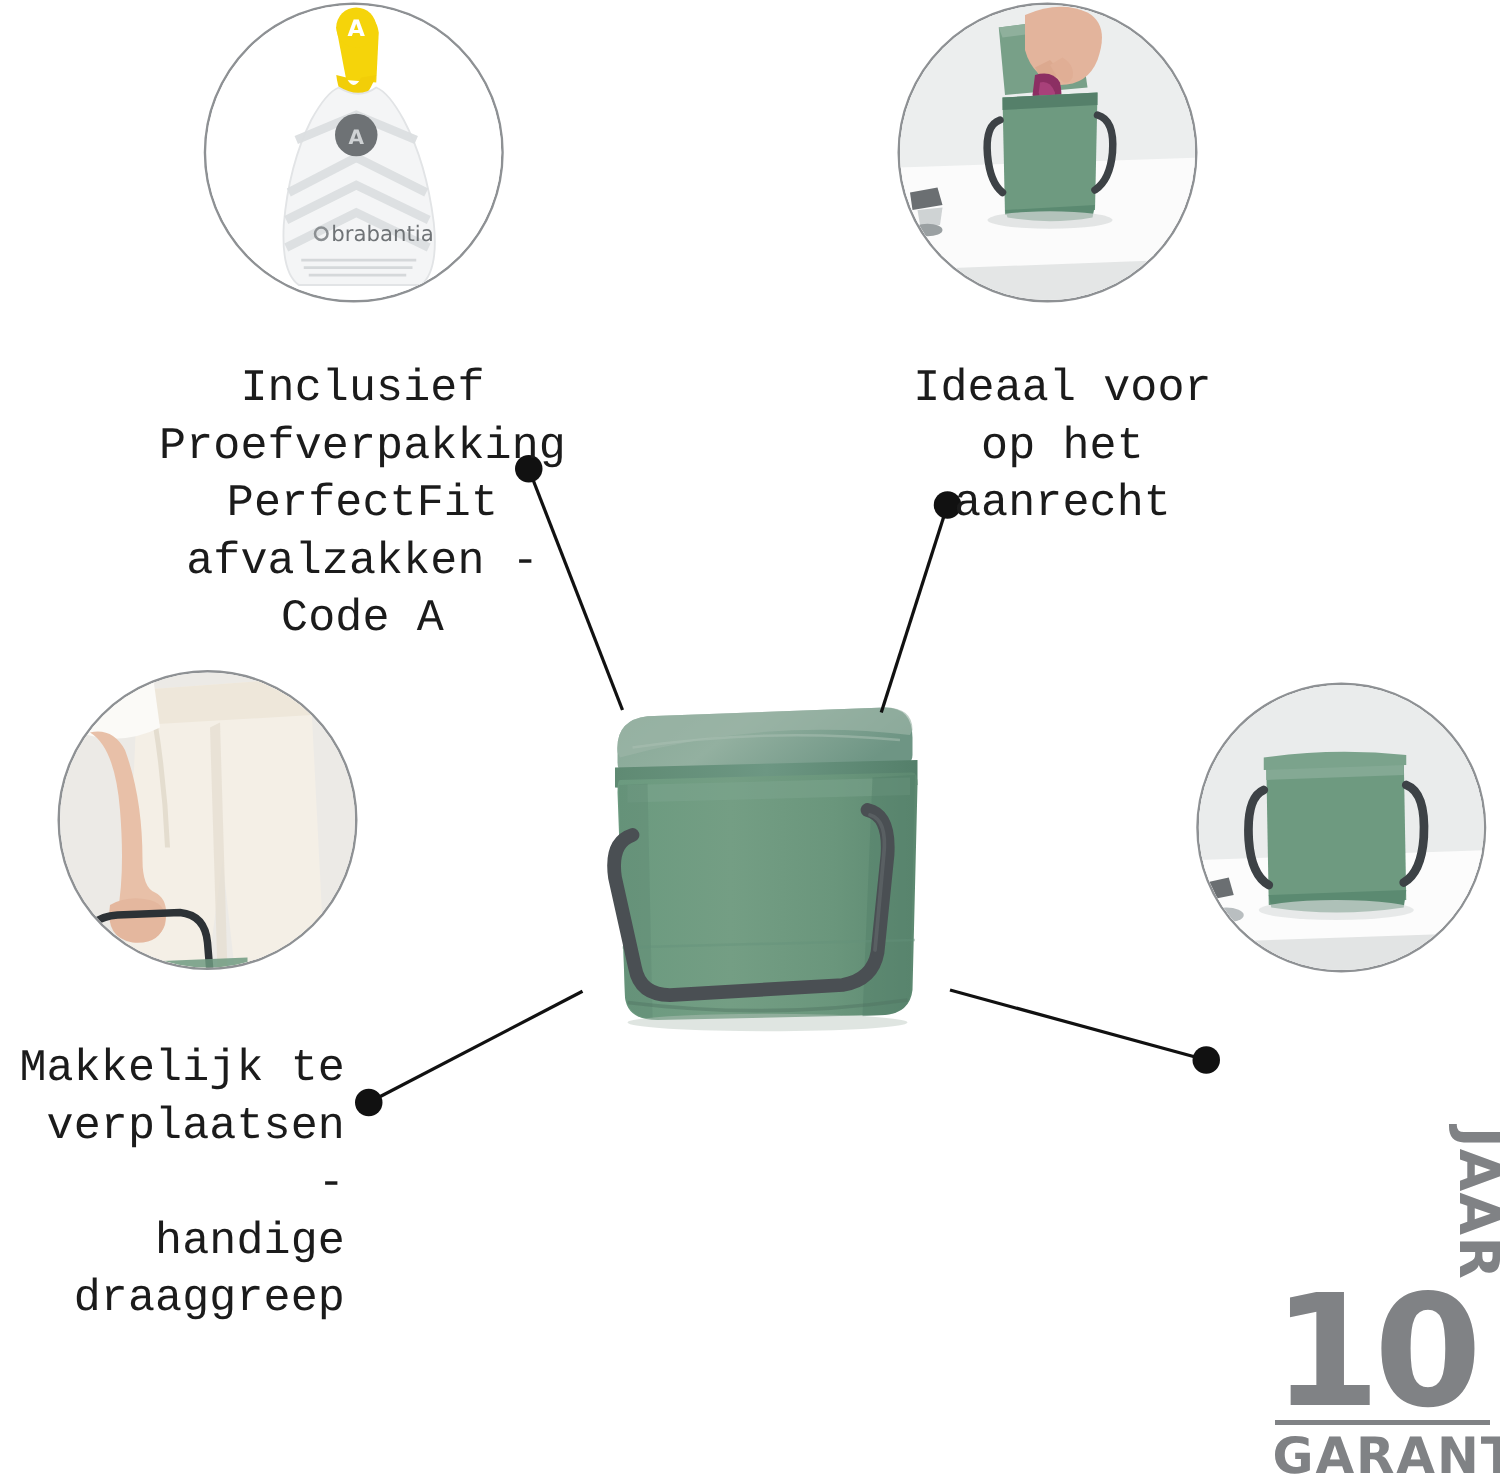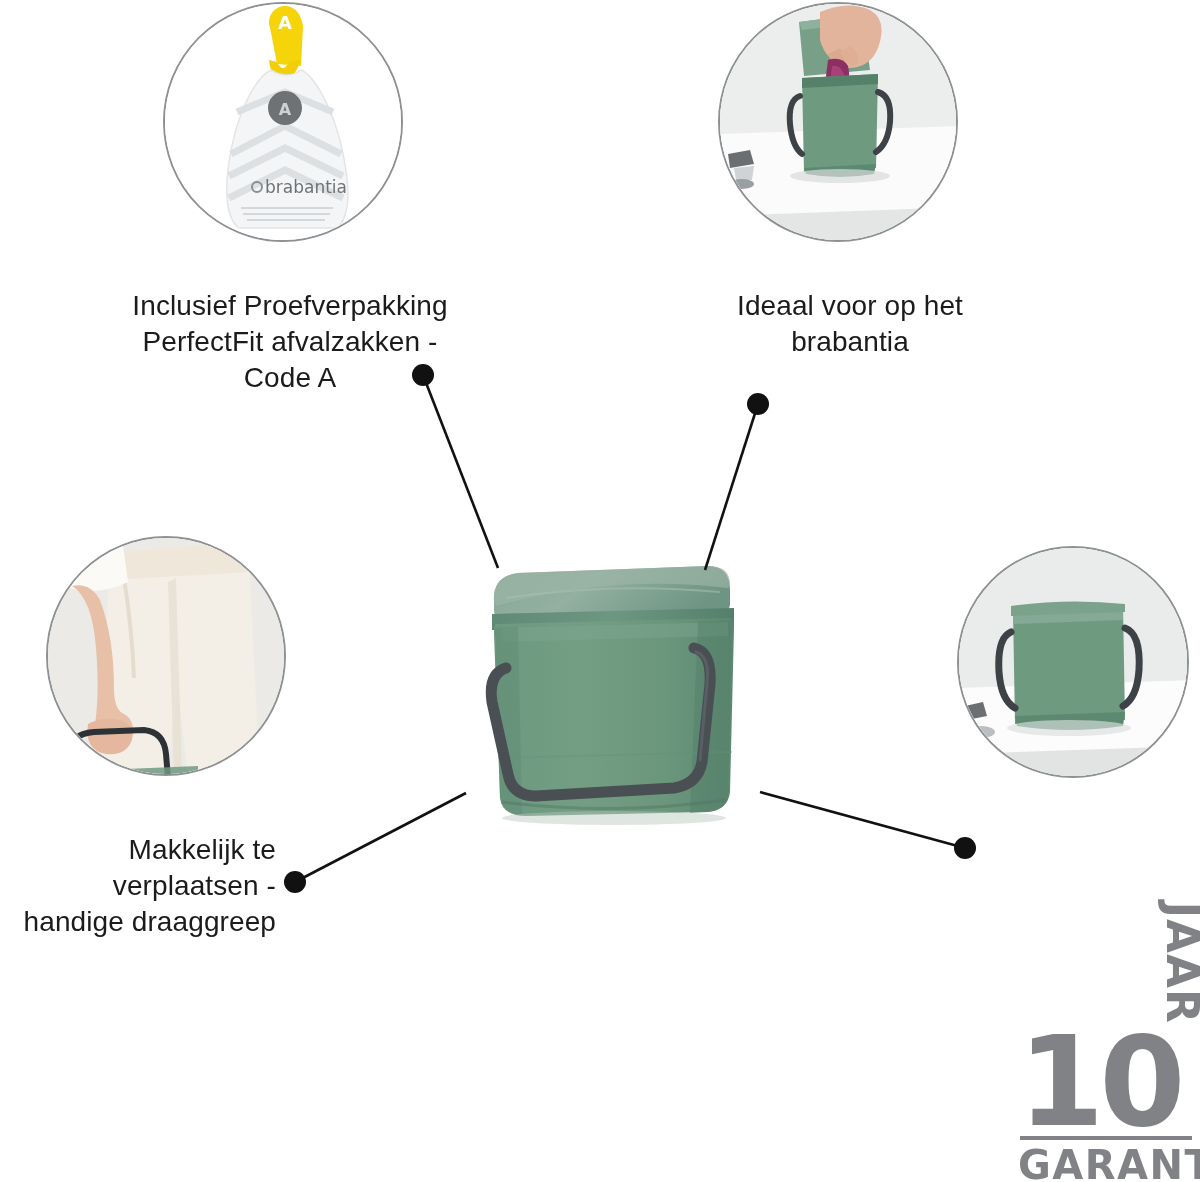--- a/index.html
+++ b/index.html
@@ -21,24 +21,25 @@
     overflow:hidden;
     background:#ffffff;
     box-sizing:border-box;
   }
   .photo-inner{position:absolute;left:0;top:0;width:100%;height:100%;overflow:hidden;}
 
   
   .callout{
     position:absolute;
     color:#1b1b1b;
-    font-size:28px;
+    font-size:36px;
     line-height:1.28;
     letter-spacing:.1px;
     white-space:pre-line;
+    font-family:Liberation Mono, monospace;
   }
   .callout.c-center{text-align:center;}
   .callout.c-right{text-align:right;}
   .callout.c-left{text-align:left;}
 
   
   #connectors{position:absolute;left:0;top:0;width:1200px;height:1182px;pointer-events:none;}
 
   
   #badge{
@@ -277,21 +278,21 @@
       <circle cx="295" cy="882" r="11"></circle>
       <circle cx="965" cy="848" r="11"></circle>
     </g>
   </svg>
 
   <div class="callout c-center" style="left:120px;top:288px;width:340px;">Inclusief Proefverpakking
 PerfectFit afvalzakken -
 Code A</div>
 
   <div class="callout c-center" style="left:700px;top:288px;width:300px;">Ideaal voor op het
-brabantia</div>
+aanrecht</div>
 
   <div class="callout c-right" style="left:-6px;top:832px;width:282px;">Makkelijk te verplaatsen -
 handige draaggreep</div>
 
 
   <div id="badge">
     <span class="num">10</span>
     <span class="jaar">JAAR</span>
     <span class="rule"></span>
     <span class="gar">GARANTIE</span>

